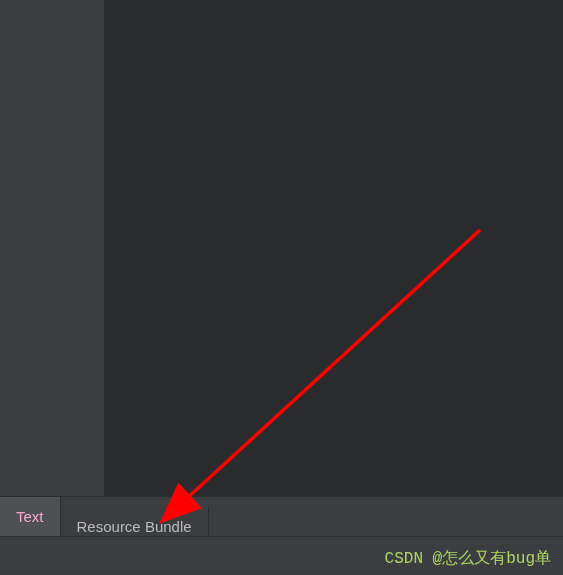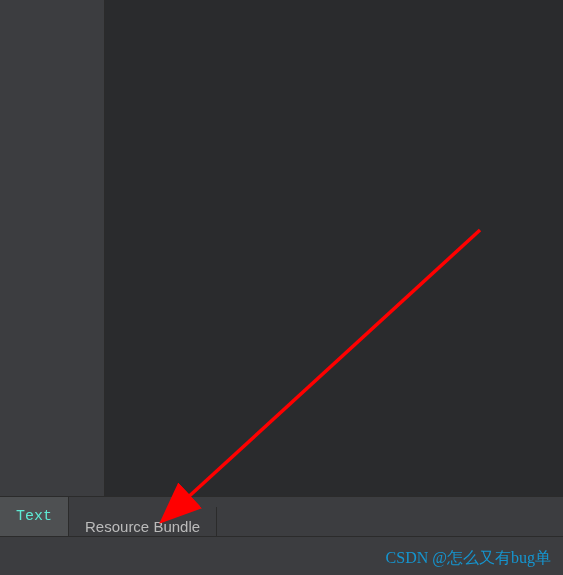--- a/index.html
+++ b/index.html
@@ -45,42 +45,41 @@
       padding: 0 16px;
       display: flex;
       align-items: center;
       color: #bbbbbb;
       font-size: 15px;
       cursor: pointer;
       border-right: 1px solid #2b2b2b;
     }
     .tab.active {
       background: #4e5052;
-      color: #5eead4;
-      font-family: Liberation Mono, monospace;
+      color: #f9a8d4;
     }
     .tab.inactive {
       background: #3c3d40;
       margin-top: 20px;
     }
     .bottom-bar {
       width: 100%;
       height: 39px;
       background: #3c3d40;
       border-top: 1px solid #2b2b2b;
       position: relative;
     }
     .watermark {
       position: absolute;
       right: 12px;
       bottom: 6px;
-      color: #0ea5e9;
+      color: #bef264;
       font-size: 16px;
       opacity: 0.85;
-      font-family: Liberation Serif, serif;
+      font-family: Liberation Mono, monospace;
       text-align: center;
     }
     .arrow-overlay {
       position: absolute;
       top: 0;
       left: 0;
       pointer-events: none;
     }
   </style>
 </head>

